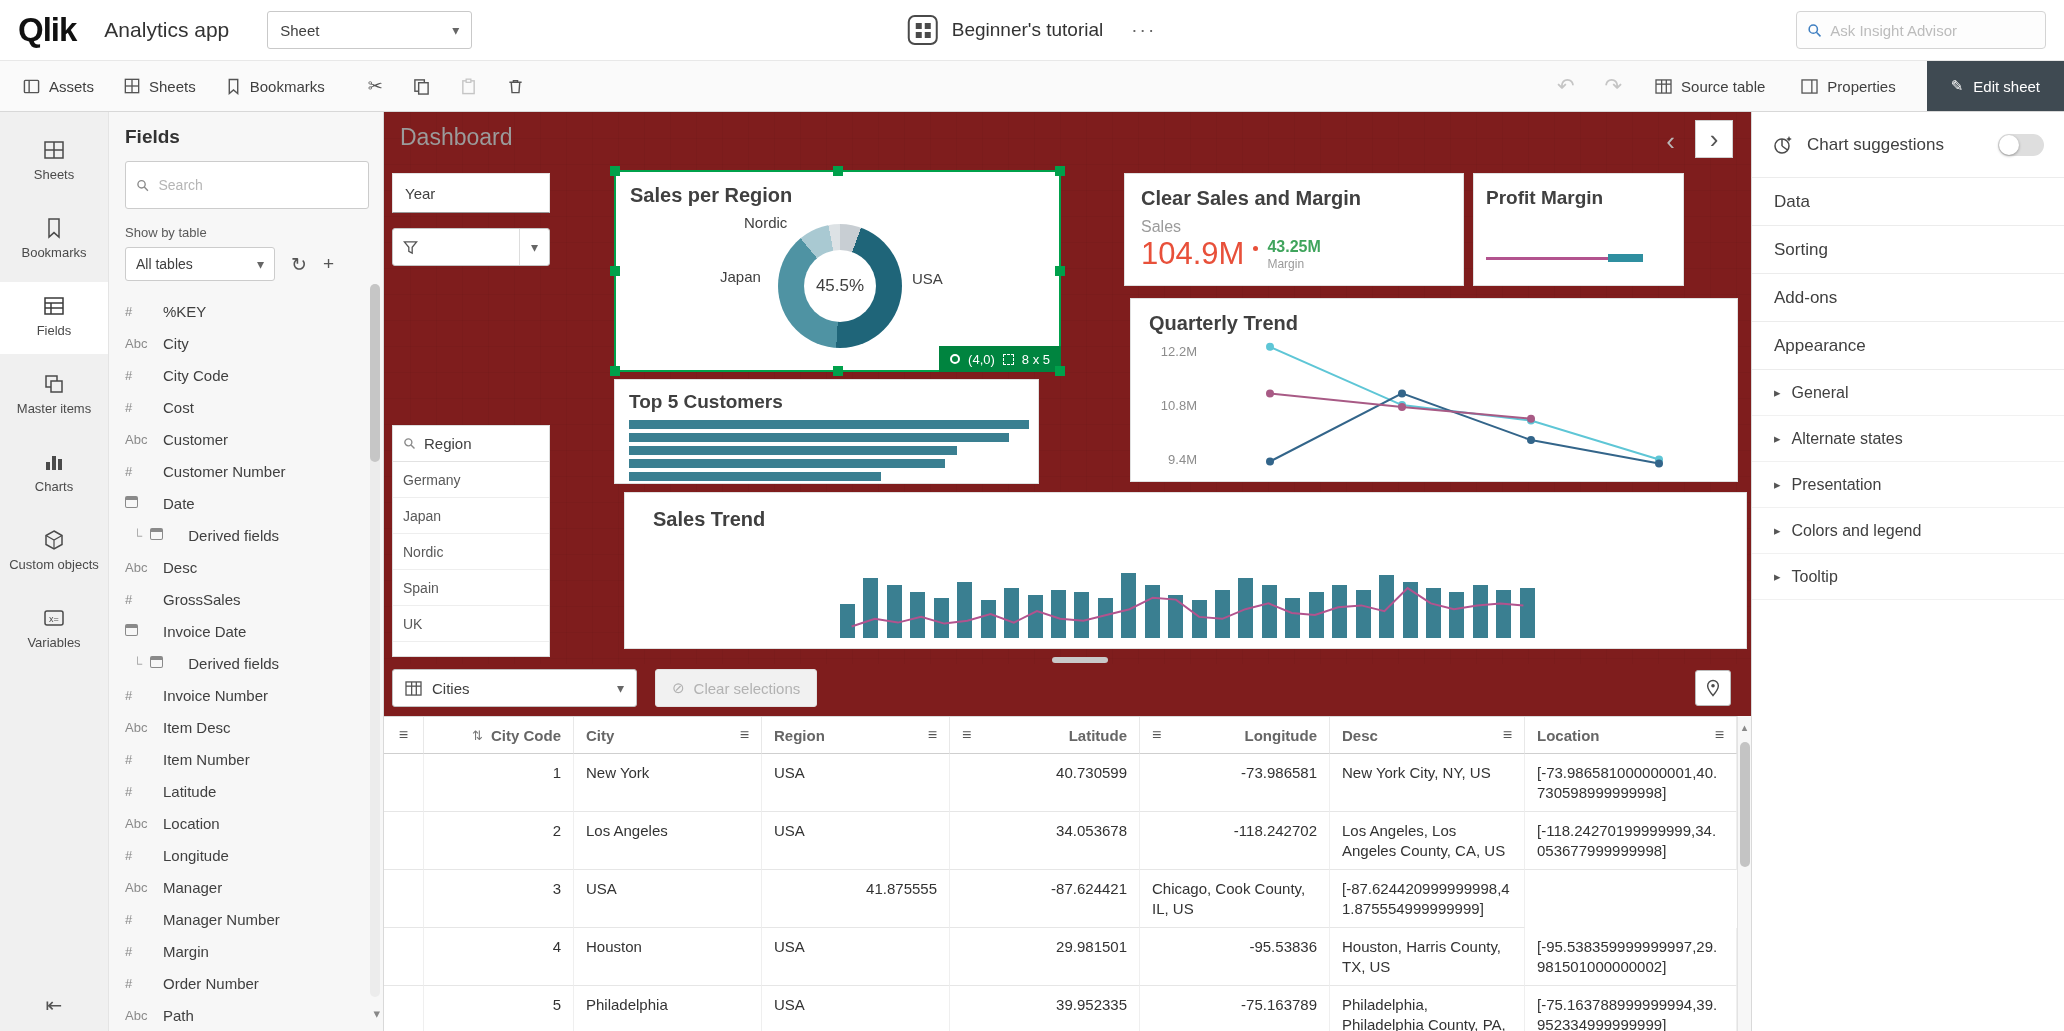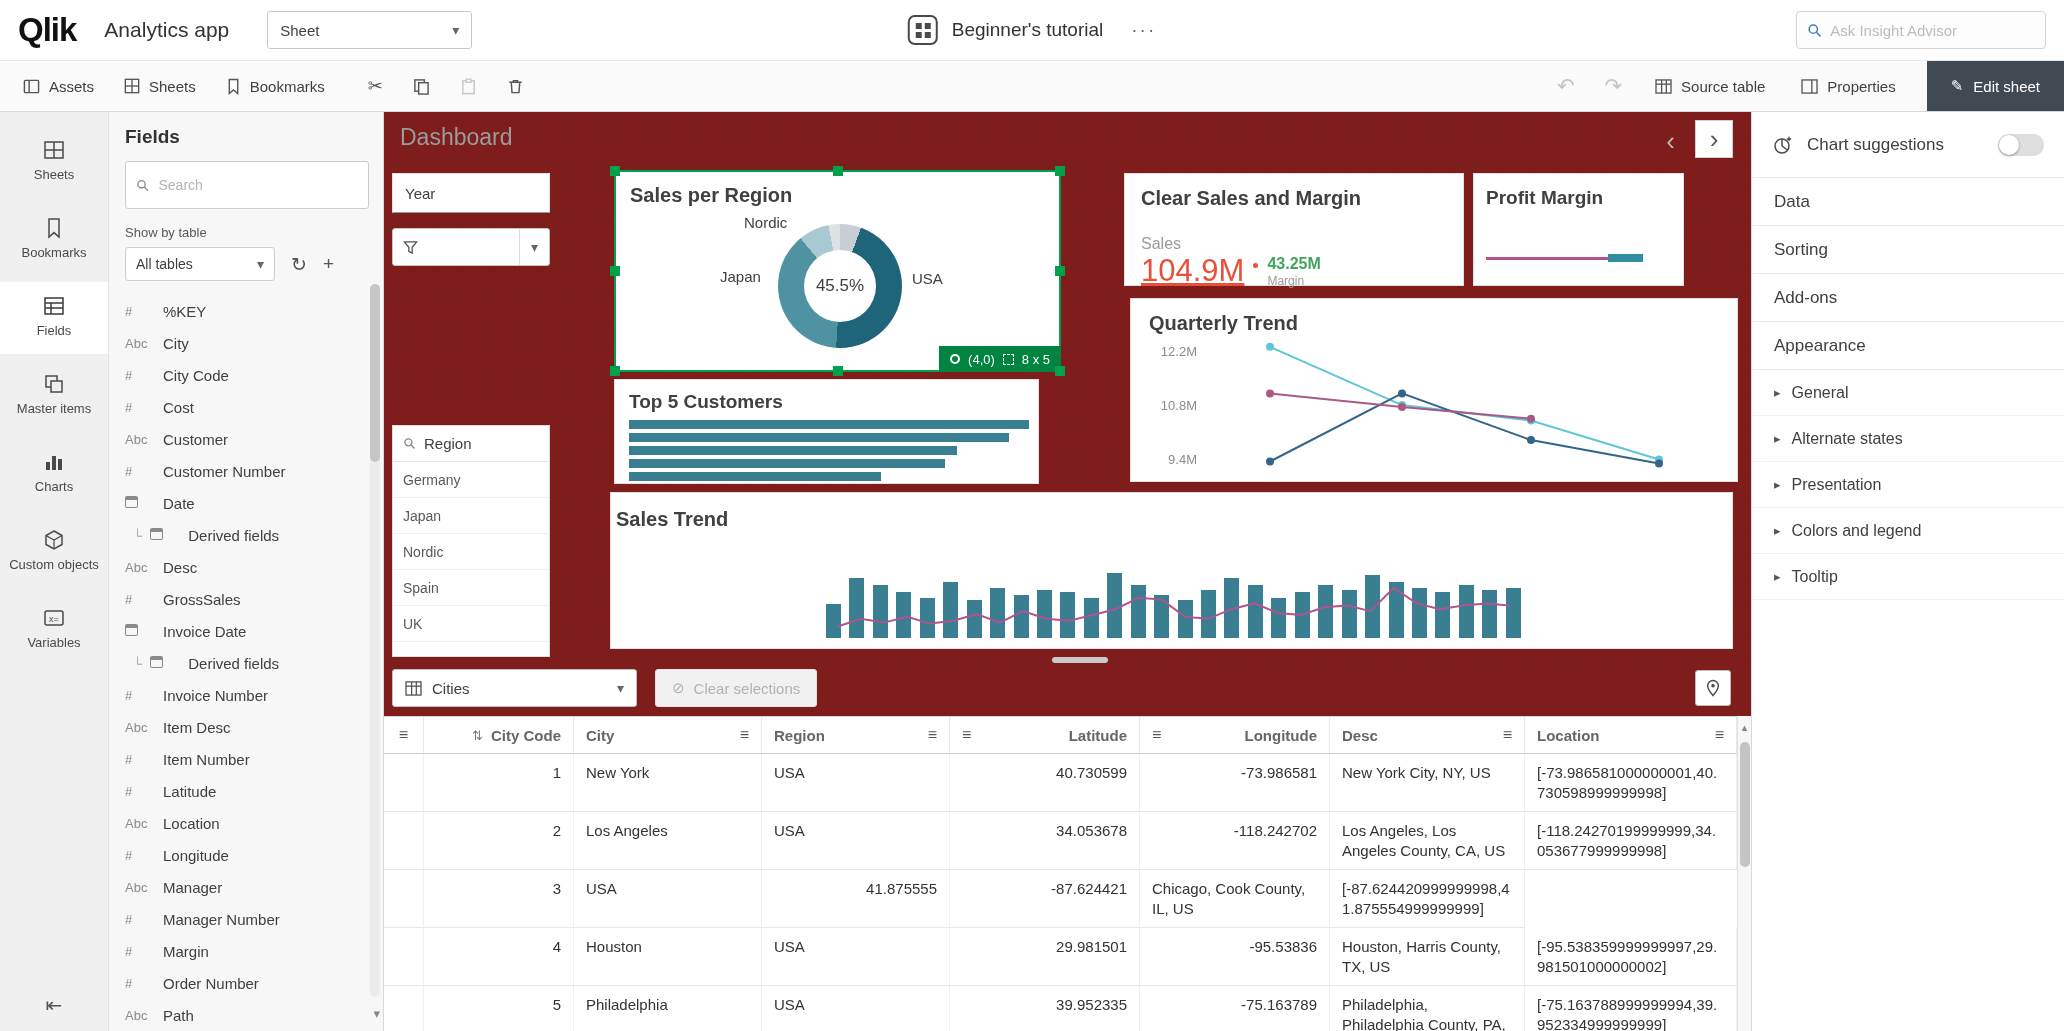--- a/index.html
+++ b/index.html
@@ -91,21 +91,21 @@
   .donut::after{content:"";position:absolute;left:26px;top:26px;width:72px;height:72px;border-radius:50%;background:#fff}
   .donut-center{position:absolute;left:162px;top:52px;width:124px;height:124px;display:flex;align-items:center;justify-content:center;font-size:17px;color:#404040;z-index:2}
   .donut-label{position:absolute;font-size:15px;color:#404040;z-index:2}
   .dl-top{left:128px;top:42px}.dl-left{left:104px;top:96px}.dl-right{left:296px;top:98px}
   .sel-badge{position:absolute;right:-2px;bottom:-2px;height:26px;background:#00843f;color:#fff;display:flex;align-items:center;gap:8px;padding:0 11px;font-size:13px;z-index:5}
   .b-circ{width:10px;height:10px;border:2px solid #fff;border-radius:50%;display:inline-block}
   .b-dash{width:11px;height:11px;border:1px dashed #fff;display:inline-block}
 
   
   .kpi-card{left:740px;top:61px;width:340px;height:113px;padding:13px 16px}
-  .kpi-sub{font-size:16px;color:#9b9b9b;margin-top:25px}
+  .kpi-sub{font-size:16px;color:#9b9b9b;margin-top:8px}
   .kpi-flex{display:flex;align-items:flex-start;gap:9px;margin-top:2px}
   .kpi-big{font-size:31px;line-height:1.05}
   .kpi-dot{width:5px;height:5px;background:#e8503a;border-radius:50%;margin-top:8px}
   .kpi-green{font-size:16px;font-weight:bold}
   .kpi-mini{font-size:12px;color:#9b9b9b;margin-top:1px}
 
   
   .gauge-card{left:1089px;top:61px;width:211px;height:113px;padding:13px 12px}
   .gauge-track{position:absolute;left:12px;right:12px;top:80px;display:flex;align-items:center}
   .gauge-seg{display:inline-block}
@@ -114,21 +114,21 @@
   .q-card{left:746px;top:186px;width:608px;height:184px;padding:13px 18px}
   .ytick{position:absolute;left:10px;width:56px;text-align:right;font-size:13px;color:#8c8c8c}
   .q-svg{position:absolute;left:63px;top:40px}
 
   
   .t5-card{left:230px;top:267px;width:425px;height:105px;padding:11px 14px}
   .t5-bars{position:absolute;left:14px;top:40px}
   .hbar{height:9px;margin-bottom:4px;cursor:pointer}
 
   
-  .st-card{left:226px;top:380px;width:1123px;height:157px;padding:15px 5px}
+  .st-card{left:240px;top:380px;width:1123px;height:157px;padding:15px 28px}
   .st-bars{position:absolute;left:215px;bottom:10px;width:695px;height:96px;display:flex;align-items:flex-end;justify-content:space-between}
   .vbar{flex:0 0 15px;cursor:pointer}
   .st-line{position:absolute;left:215px;bottom:10px}
 
   
   .divider{position:absolute;left:668px;top:545px;width:56px;height:6px;border-radius:3px;background:#c9c9c9;cursor:row-resize}
   .selections-bar{position:absolute;left:0;right:0;top:554px;height:44px;display:flex;align-items:center;padding:0 20px 0 8px;gap:18px}
   .cities-dd{width:245px;height:38px;background:#fff;border:1px solid #c2c2c2;border-radius:3px;display:flex;align-items:center;gap:10px;padding:0 12px;font-size:15px;cursor:pointer}
   .cities-dd .chev{margin-left:auto}
   .clear-btn{height:38px;display:flex;align-items:center;gap:9px;padding:0 16px;background:#f1f1f1;border:1px solid #e2e2e2;border-radius:3px;color:#b2b2b2;font-size:15px;cursor:default}
@@ -490,21 +490,21 @@
             <span>(4,0)</span>
             <span class="b-dash"></span>
             <span>8 x 5</span>
           </div>
         </div>
 
         <div class="card kpi-card">
           <div class="card-title">Clear Sales and Margin</div>
           <div class="kpi-sub">Sales</div>
           <div class="kpi-flex">
-            <div class="kpi-big" style="color: rgb(232, 80, 58); text-decoration: underline;">104.9M</div>
+            <div class="kpi-big" style="color: rgb(232, 80, 58);">104.9M</div>
             <span class="kpi-dot"></span>
             <div>
               <div class="kpi-green" style="color: rgb(63, 164, 92);">43.25M</div>
               <div class="kpi-mini">Margin</div>
             </div>
           </div>
         </div>
 
         <div class="card gauge-card">
           <div class="card-title" style="font-size:19px">Profit Margin</div>

